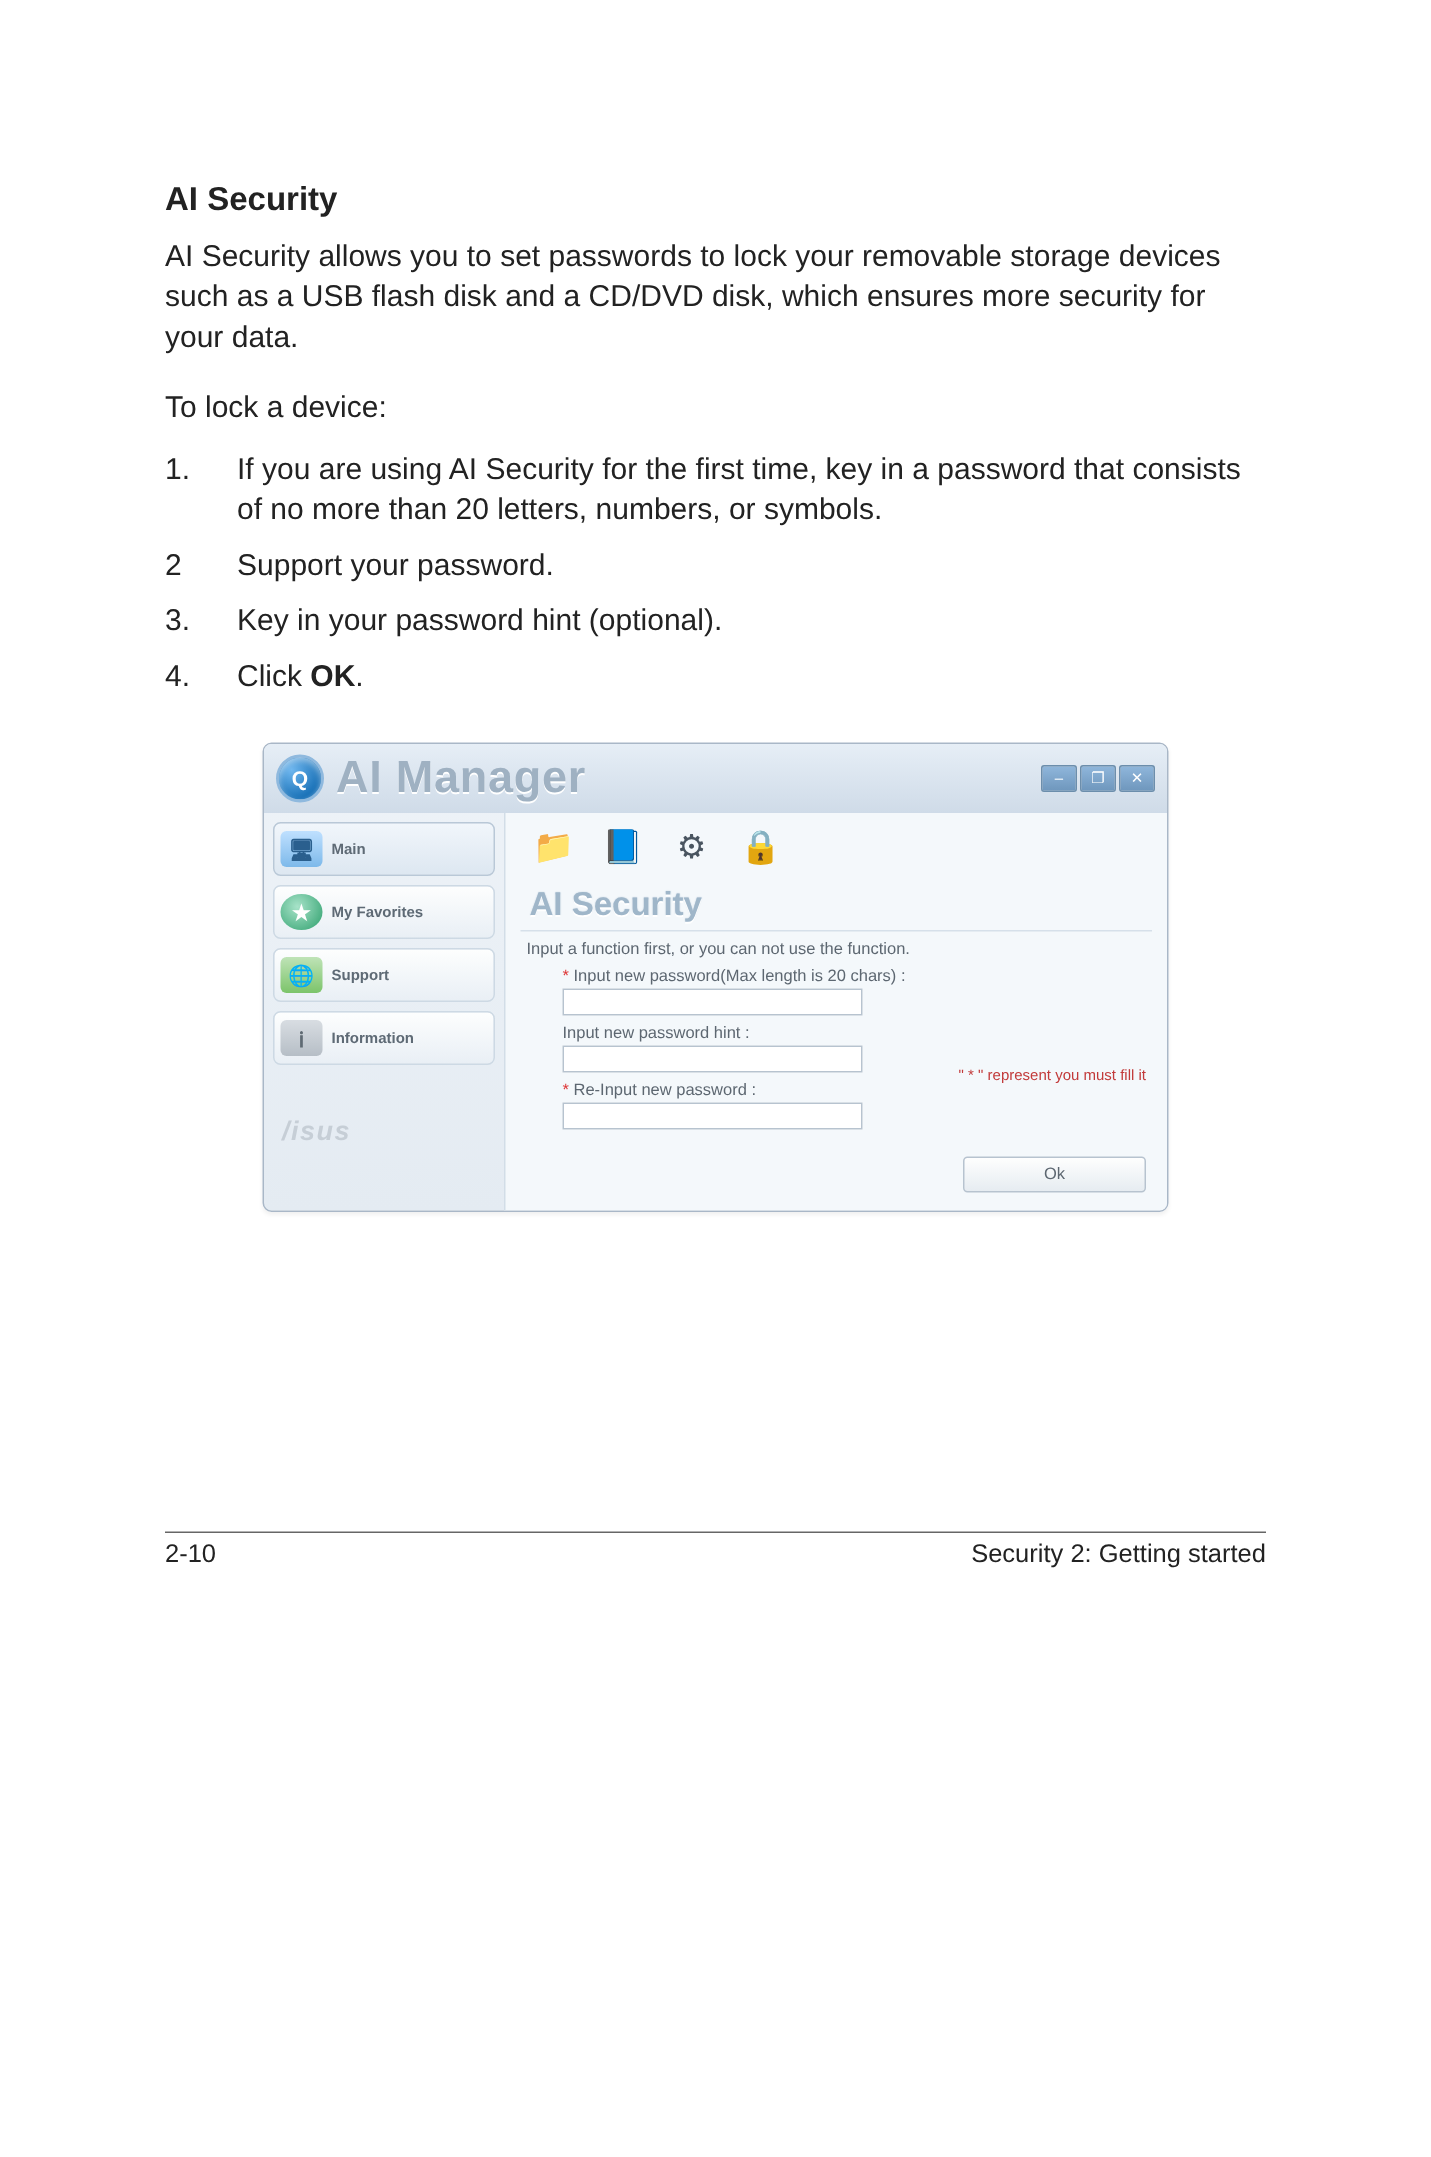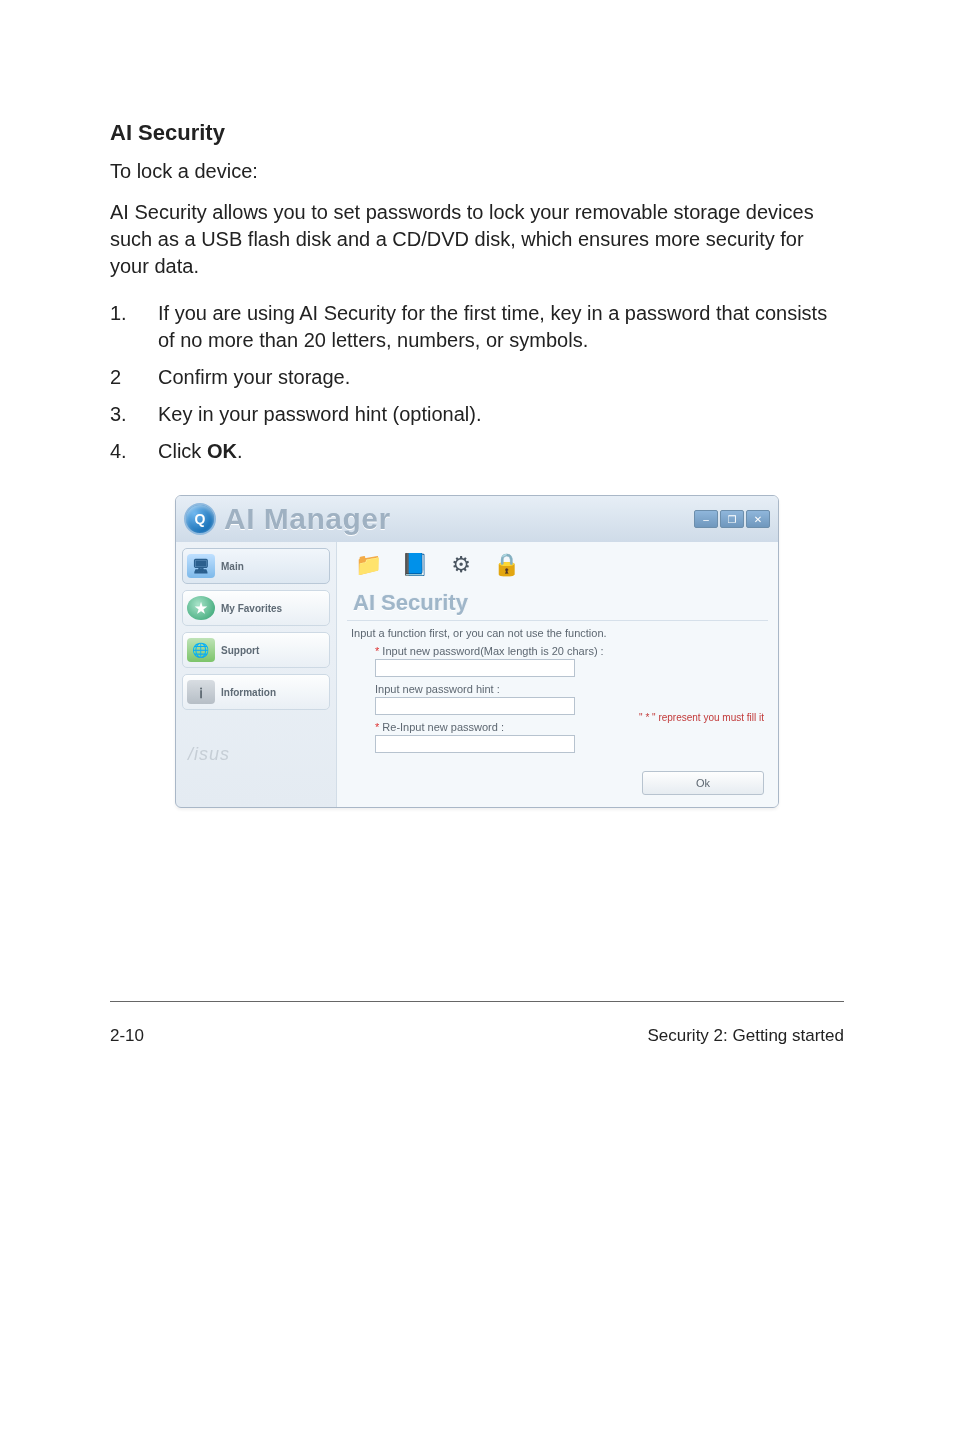--- a/index.html
+++ b/index.html
@@ -145,21 +145,21 @@
   .ico-blue { background: linear-gradient(#bfe0ff, #7db9ea); color:#2a5f8e; }
   .ico-teal { background: radial-gradient(circle at 40% 35%, #a8e3c9, #2d9f6c); color:#fff; border-radius:50%;}
   .ico-green{ background: linear-gradient(#bfe3b7, #7cc46a); color:#2a6b1e; }
   .ico-gray { background: linear-gradient(#d8dde2, #b6bec6); color:#5f6a73; }
 
   .sidebar .brand {
     margin-top: 28px;
     font-size: 18px;
     color: #c6ced6;
     font-style: italic;
-    font-weight: normal;
+    font-weight: bold;
     letter-spacing: 1px;
     padding-left: 6px;
   }
 
   .content {
     flex: 1;
     background: #f4f8fb;
     border-left: 1px solid #d2dde7;
     padding: 4px 10px 12px 10px;
     position: relative;
@@ -224,46 +224,46 @@
     margin: 18px 4px 0 auto;
   }
 
   
   .footer {
     position: absolute;
     bottom: 96px;
     left: 110px;
     right: 110px;
     border-top: 1px solid #666;
-    padding-top: 24px;
+    padding-top: 4px;
     display: flex;
     justify-content: space-between;
     font-size: 17px;
     color: #222;
   }
 </style>
 </head>
 <body>
 
 <div class="page">
 
   <h2 class="sec-title">AI Security</h2>
 
+  <p class="body">AI Security allows you to set passwords to lock your removable storage devices such as a USB flash disk and a CD/DVD disk, which ensures more security for your data.</p>
+
   <p class="body intro2">To lock a device:</p>
-
-  <p class="body">AI Security allows you to set passwords to lock your removable storage devices such as a USB flash disk and a CD/DVD disk, which ensures more security for your data.</p>
 
   <ol class="steps">
     <li>
       <span class="num">1.</span>
       <span class="txt">If you are using AI Security for the first time, key in a password that consists of no more than 20 letters, numbers, or symbols.</span>
     </li>
     <li>
       <span class="num">2</span>
-      <span class="txt">Confirm your storage.</span>
+      <span class="txt">Support your password.</span>
     </li>
     <li>
       <span class="num">3.</span>
       <span class="txt">Key in your password hint (optional).</span>
     </li>
     <li>
       <span class="num">4.</span>
       <span class="txt">
         <span>Click </span><span class="bold">OK</span><span>.</span>
       </span>

